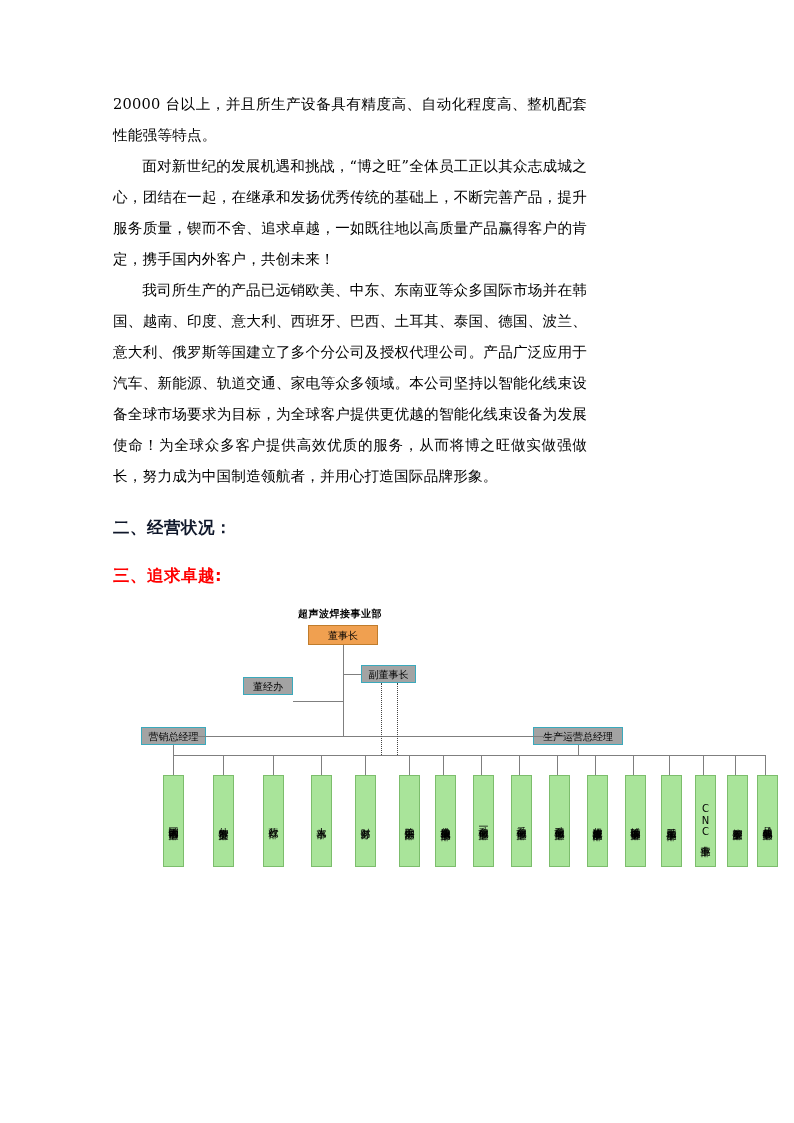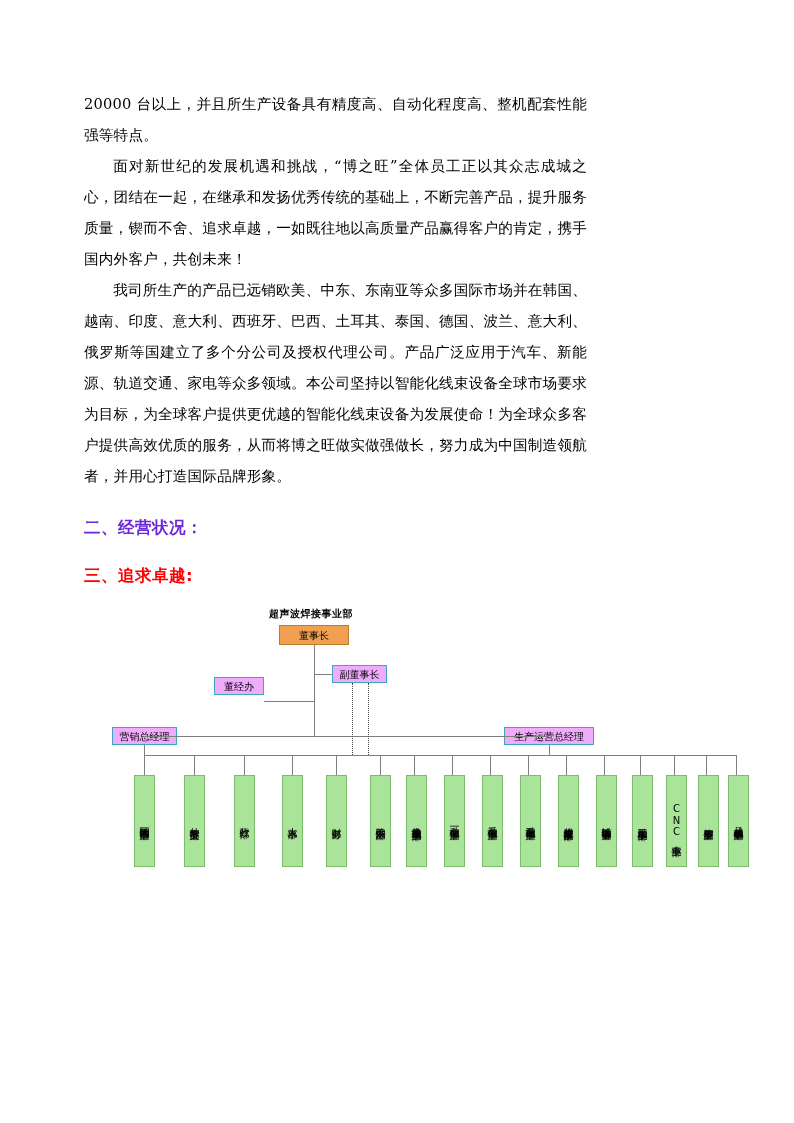--- a/index.html
+++ b/index.html
@@ -13,40 +13,40 @@
     font-family: "DejaVu Sans", "Liberation Sans", sans-serif;
     color: #000000;
     position: relative;
     overflow: hidden;
   }
   .page {
     position: relative;
     width: 700px;
     height: 1123px;
     box-sizing: border-box;
-    padding: 88px 113px 60px 84px;
+    padding: 88px 113px 60px 113px;
     border-radius: 10px;
   }
   p.body-text {
     margin: 0 0 0 0;
     font-family: "DejaVu Serif", "Liberation Serif", serif;
     font-size: 14.6px;
     line-height: 31px;
     text-align: justify;
     text-justify: inter-ideograph;
     letter-spacing: 0.2px;
   }
   p.indent {
     text-indent: 2em;
   }
   h2.section-heading {
     font-family: "DejaVu Sans", "Liberation Sans", sans-serif;
     font-size: 16.5px;
     font-weight: bold;
-    color: #6d28d9;
+    color: #0f172a;
     margin: 26px 0 20px 0;
     letter-spacing: 0.5px;
   }
   h2.section-heading.red2 { color: #ff0000; }
 
   
   .orgchart {
     position: relative;
     width: 660px;
     height: 290px;
@@ -68,21 +68,21 @@
     border: 1px solid #9a9a9a;
     font-size: 10px;
     line-height: 9px;
     display: flex;
     align-items: center;
     justify-content: center;
     text-align: center;
     color: #000;
   }
   .node.orange { background: #f0a050; border-color: #c07c2c; }
-  .node.blue   { background: #f0abfc; border-color: #3aa9bc; }
+  .node.blue   { background: #a3a3a3; border-color: #3aa9bc; }
   .node.green  { background: #a9e49a; border-color: #7cbd6c; }
   .node.vert {
     writing-mode: vertical-rl;
     text-orientation: upright;
     letter-spacing: 0.5px;
     padding: 3px 0;
     line-height: 11px;
   }
   .line {
     position: absolute;

